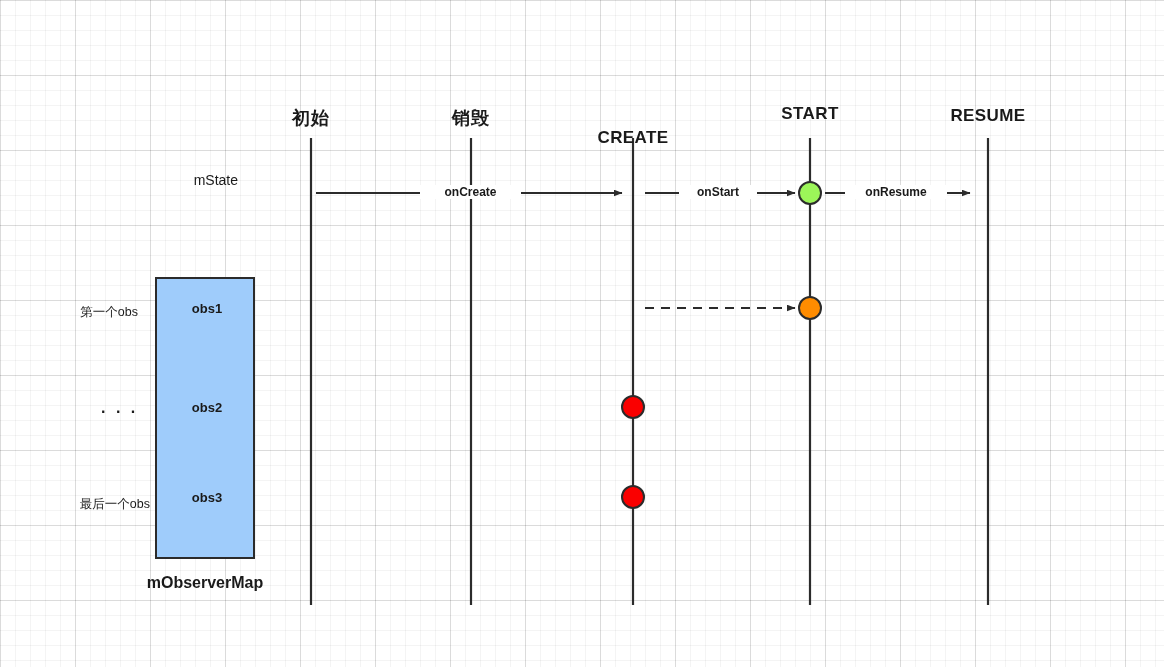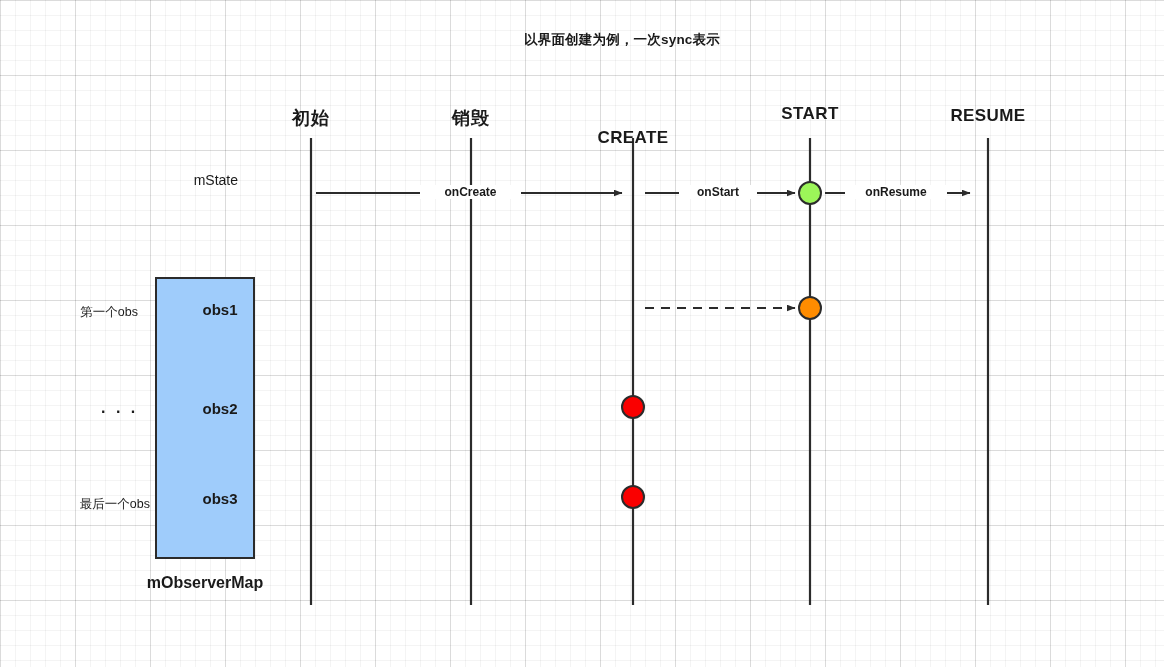--- a/index.html
+++ b/index.html
@@ -73,24 +73,24 @@
     left: 155px;
     top: 277px;
     width: 100px;
     height: 282px;
     background-color: #9fccfb;
     border: 2px solid #2b2b2b;
     box-sizing: border-box;
   }
   .obs-item {
     position: absolute;
-    left: 13px;
+    left: 0;
     width: 100px;
     text-align: center;
-    font-size: 15px;
+    font-size: 13px;
     font-weight: bold;
     color: #1a1a1a;
   }
   .map-label {
     position: absolute;
     left: 146px;
     top: 574px;
     width: 118px;
     text-align: center;
     font-size: 16px;
@@ -145,21 +145,20 @@
 
     <g stroke="#2b2b2b" stroke-width="2">
       <circle cx="810" cy="193" r="11" fill="#9cf559"></circle>
       <circle cx="810" cy="308" r="11" fill="#ff8c00"></circle>
       <circle cx="633" cy="407" r="11" fill="#fa0000"></circle>
       <circle cx="633" cy="497" r="11" fill="#fa0000"></circle>
     </g>
   </svg>
 
   <div class="title-block">
-    <div>以界面创建为例，一次sync表示</div>
   </div>
 
   <div class="col-header cjk" style="left:251px; top:106px; width:120px;">初始</div>
   <div class="col-header cjk" style="left:411px; top:106px; width:120px;">销毁</div>
   <div class="col-header" style="left:563px; top:108px; width:140px;margin-top:20px;">CREATE</div>
   <div class="col-header" style="left:740px; top:104px; width:140px;">START</div>
   <div class="col-header" style="left:918px; top:106px; width:140px;">RESUME</div>
 
   <div class="side-label" style="left:98px; top:172px; width:140px;">mState</div>
   <div class="side-label small" style="left:-12px; top:304px; width:150px;">第一个obs</div>

